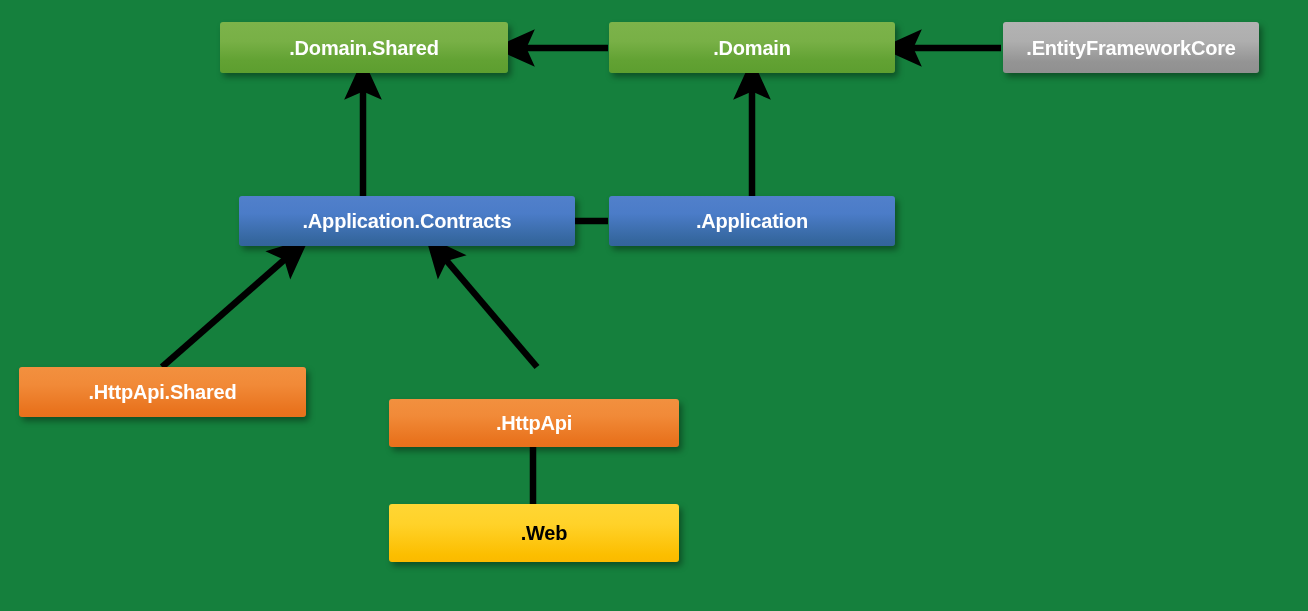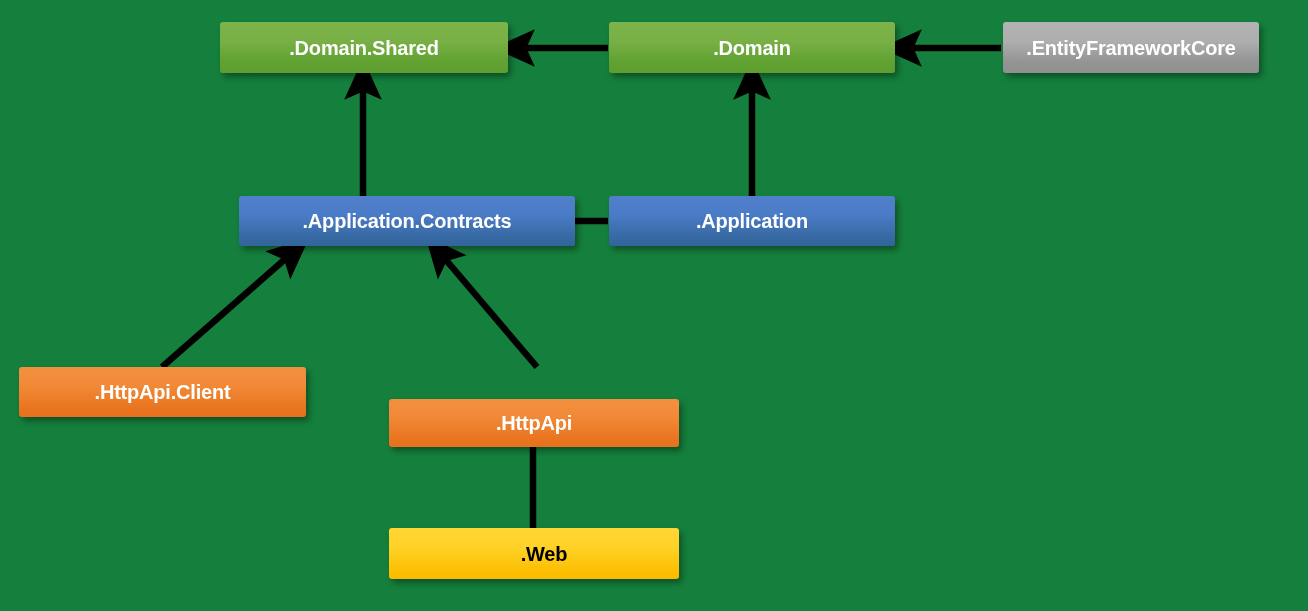--- a/index.html
+++ b/index.html
@@ -102,24 +102,24 @@
 
   <div class="node n-blue" style="left:211px; top:196px; width:336px; height:50px;margin-left:28px;">
     <span class="node-label">.Application.Contracts</span>
   </div>
 
   <div class="node n-blue" style="left:609px; top:196px; width:286px; height:50px;">
     <span class="node-label">.Application</span>
   </div>
 
   <div class="node n-orange" style="left:19px; top:367px; width:287px; height:50px;">
-    <span class="node-label">.HttpApi.Client</span>
+    <span class="node-label">.HttpApi.Shared</span>
   </div>
 
   <div class="node n-orange" style="left:389px; top:367px; width:290px; height:48px;margin-top:32px;">
     <span class="node-label">.HttpApi</span>
   </div>
 
-  <div class="node n-yellow" style="left:389px; top:528px; width:290px; height:51px;padding-left:20px;">
+  <div class="node n-yellow" style="left:389px; top:504px; width:290px; height:58px;padding-left:20px;">
     <span class="node-label">.Web</span>
   </div>
 
 </div>
 
 </body></html>

